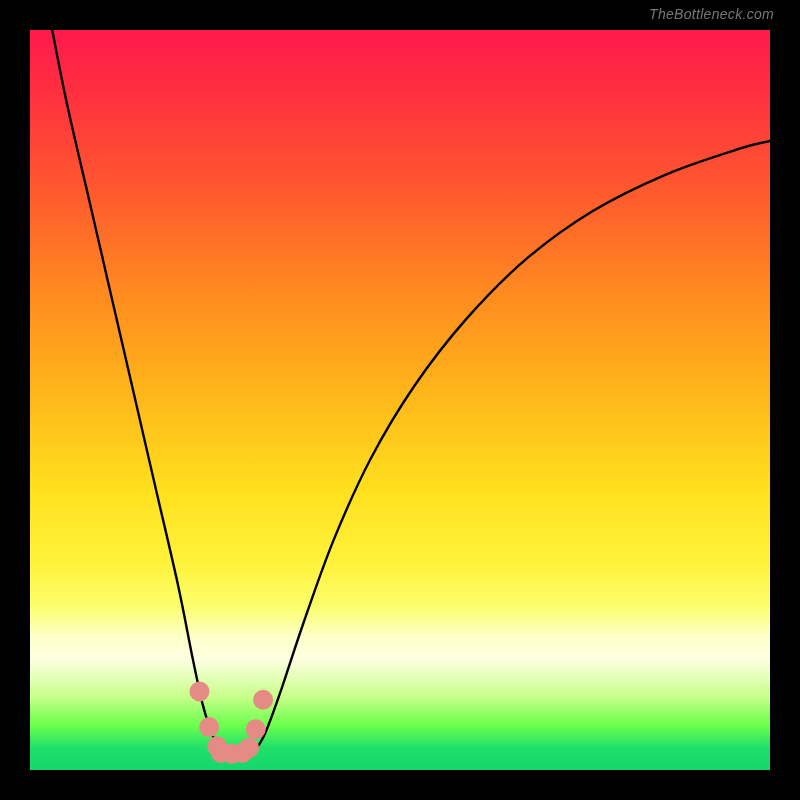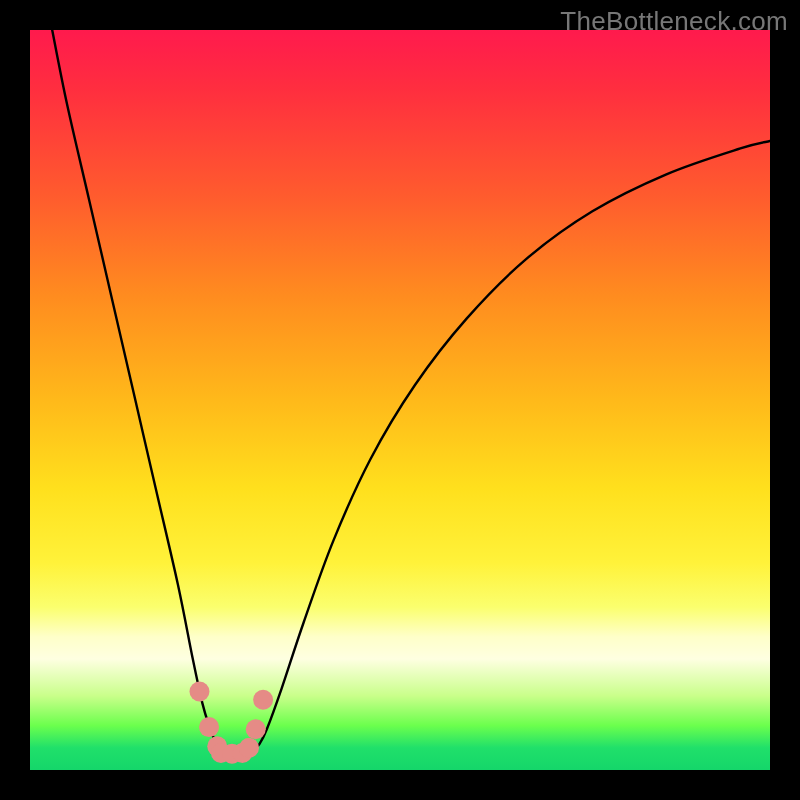--- a/index.html
+++ b/index.html
@@ -47,26 +47,27 @@
       #15d66a 100%
     );
   }
   .curve-layer {
     position: absolute;
     inset: 0;
   }
   .watermark {
     position: absolute;
     top: 6px;
-    right: 12px;
+    right: 26px;
     color: #777;
-    font-size: 26px;
+    font-size: 14px;
     font-weight: 500;
     letter-spacing: 0.3px;
     user-select: none;
+    font-style: italic;
   }
 </style>
 </head>
 <body>
 
 <div class="stage">
 
   <div class="watermark">TheBottleneck.com</div>
 
   <div class="plot-area">

